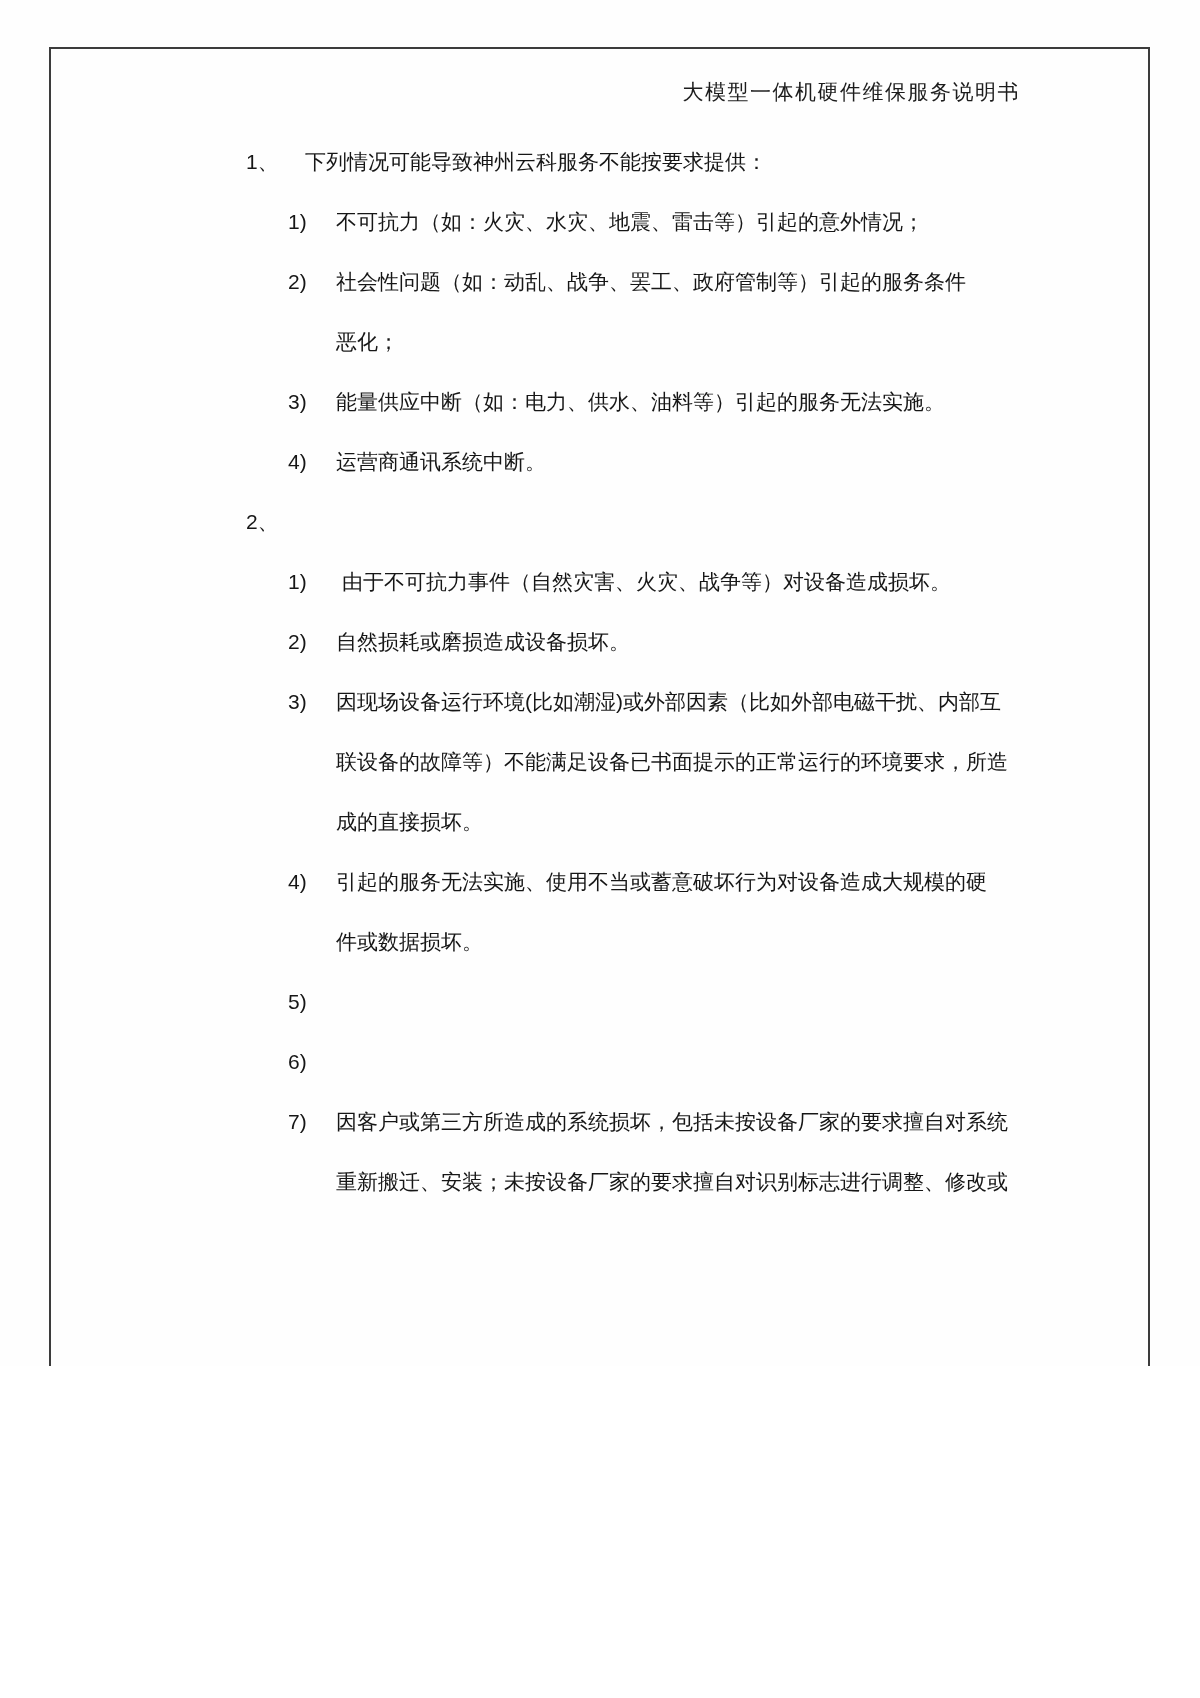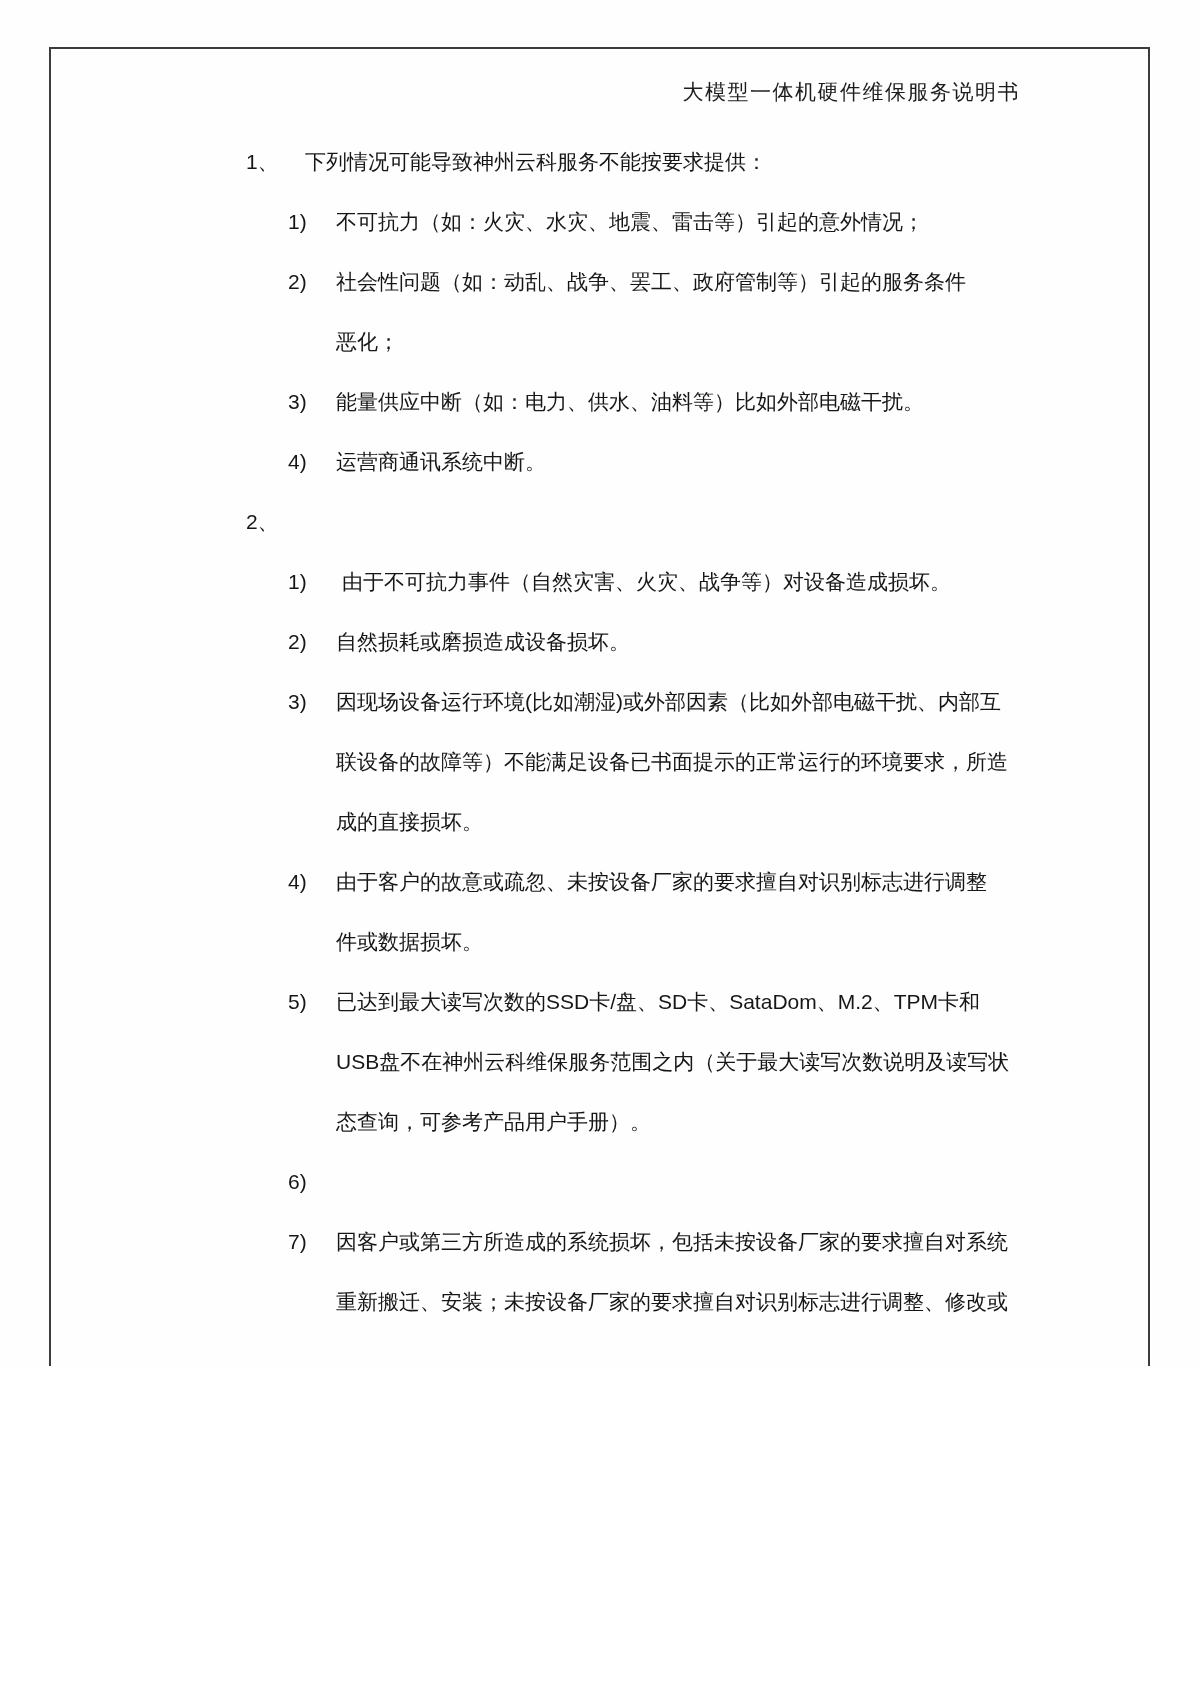--- a/index.html
+++ b/index.html
@@ -92,21 +92,21 @@
     </div>
 
     <div class="row l2">
       <span class="marker">2)</span>
       <div class="text">社会性问题（如：动乱、战争、罢工、政府管制等）引起的服务条件
 恶化；</div>
     </div>
 
     <div class="row l2">
       <span class="marker">3)</span>
-      <div class="text">能量供应中断（如：电力、供水、油料等）比如外部电磁干扰。</div>
+      <div class="text">能量供应中断（如：电力、供水、油料等）引起的服务无法实施。</div>
     </div>
 
     <div class="row l2">
       <span class="marker">4)</span>
       <div class="text">运营商通讯系统中断。</div>
     </div>
 
     <div class="row l1">
       <span class="marker">2、</span>
     </div>
@@ -123,29 +123,26 @@
 
     <div class="row l2">
       <span class="marker">3)</span>
       <div class="text">因现场设备运行环境(比如潮湿)或外部因素（比如外部电磁干扰、内部互
 联设备的故障等）不能满足设备已书面提示的正常运行的环境要求，所造
 成的直接损坏。</div>
     </div>
 
     <div class="row l2">
       <span class="marker">4)</span>
-      <div class="text">由于客户的故意或疏忽、未按设备厂家的要求擅自对识别标志进行调整
+      <div class="text">引起的服务无法实施、使用不当或蓄意破坏行为对设备造成大规模的硬
 件或数据损坏。</div>
     </div>
 
     <div class="row l2">
       <span class="marker">5)</span>
-      <div class="text">已达到最大读写次数的SSD卡/盘、SD卡、SataDom、M.2、TPM卡和
-USB盘不在神州云科维保服务范围之内（关于最大读写次数说明及读写状
-态查询，可参考产品用户手册）。</div>
     </div>
 
     <div class="row l2">
       <span class="marker">6)</span>
     </div>
 
     <div class="row l2">
       <span class="marker">7)</span>
       <div class="text">因客户或第三方所造成的系统损坏，包括未按设备厂家的要求擅自对系统
 重新搬迁、安装；未按设备厂家的要求擅自对识别标志进行调整、修改或</div>

